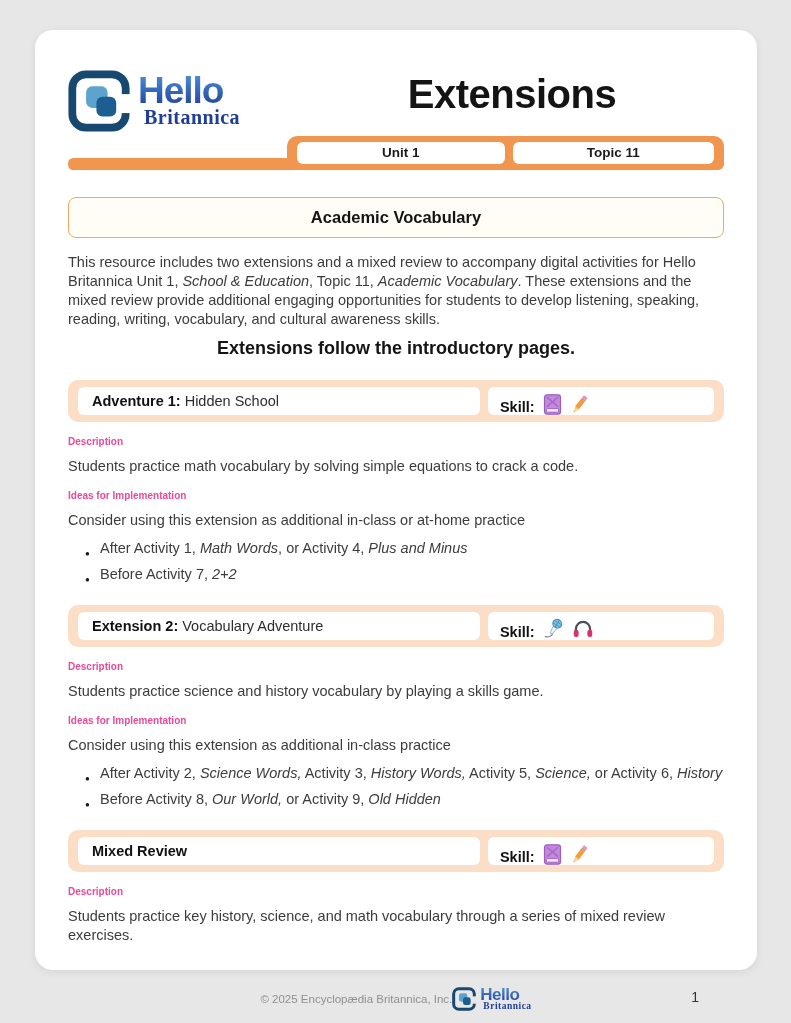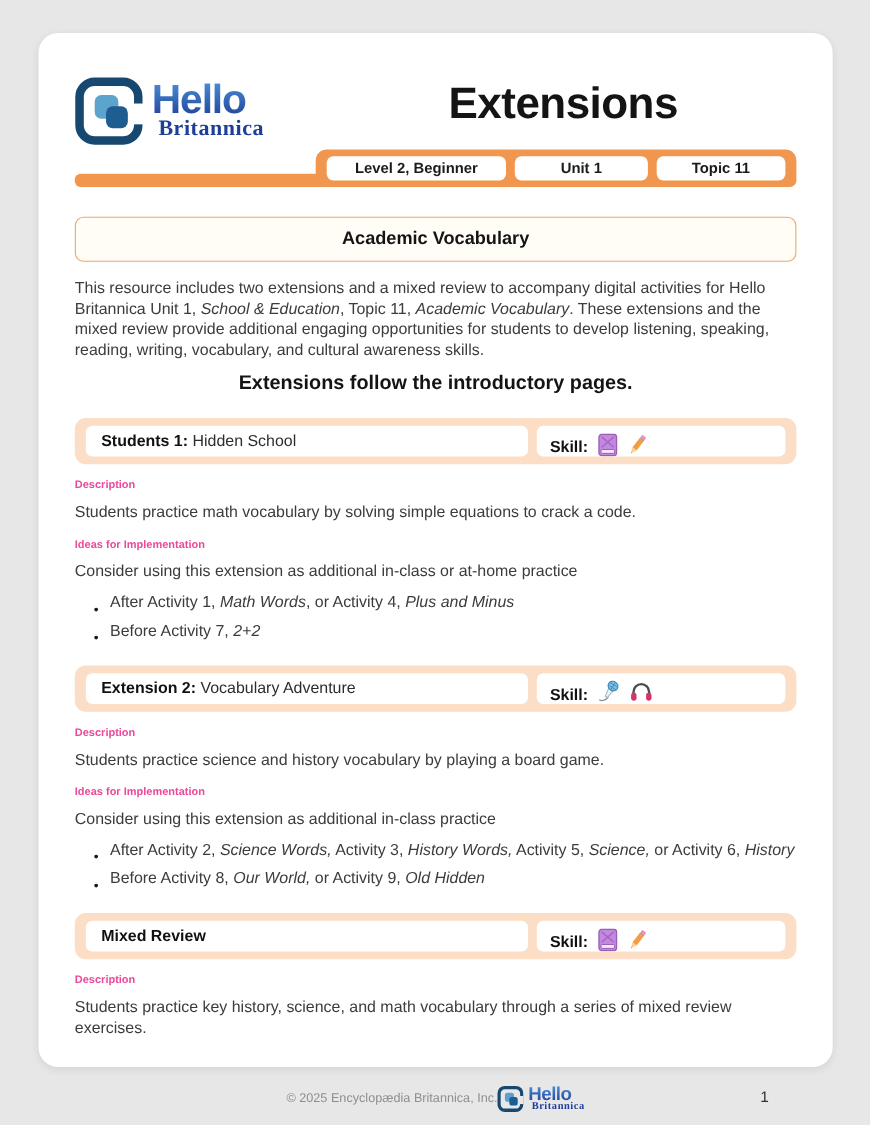--- a/index.html
+++ b/index.html
@@ -122,33 +122,32 @@
       </div>
     </div>
     <div class="page-title-wrap">
       <div class="page-title">Extensions</div>
     </div>
   </div>
 
   <div class="orange-bar">
     <div class="orange-strip"></div>
     <div class="badge-tab">
-      <div class="badge b0">Level 2, Beginner</div>
       <div class="badge b1">Unit 1</div>
       <div class="badge b2">Topic 11</div>
     </div>
   </div>
 
   <div class="topic-box">Academic Vocabulary</div>
 
   <p class="intro"><span>This resource includes two extensions and a mixed review to accompany digital activities for Hello Britannica Unit 1, </span><span class="it">School &amp; Education</span><span>, Topic 11, </span><span class="it">Academic Vocabulary</span><span>. These extensions and the mixed review provide additional engaging opportunities for students to develop listening, speaking, reading, writing, vocabulary, and cultural awareness skills.</span></p>
   <p class="intro-note">Extensions follow the introductory pages.</p>
 
   <div class="sec-bar">
-    <div class="sec-bar-left"><b>Students 1:</b><span> Hidden School</span></div>
+    <div class="sec-bar-left"><b>Adventure 1:</b><span> Hidden School</span></div>
     <div class="sec-bar-right">
       <span class="skill-label">Skill:</span>
       <span class="skill-icons">
   <svg width="19" height="21" viewBox="0 0 19 21">
     <rect x="1.5" y="0.8" width="16" height="19.4" rx="2.6" fill="#c289dd" stroke="#9a5eb8" stroke-width="1.2"></rect>
     <path d="M4 3.2 L15 12.6 M15 3.2 L4 12.6" stroke="#a766c9" stroke-width="1.4" fill="none"></path>
     <rect x="3.4" y="14.6" width="12.2" height="3.6" rx="1" fill="#f3e6f9" stroke="#9a5eb8" stroke-width="0.9"></rect>
   </svg>
 
   <svg width="21" height="21" viewBox="0 0 24 24">
@@ -188,21 +187,21 @@
 
   <svg width="22" height="20" viewBox="0 0 24 22">
     <path d="M4.2 14 v-3 a7.8 7.8 0 0 1 15.6 0 v3" stroke="#4a4f55" stroke-width="2.4" fill="none"></path>
     <rect x="1.8" y="11.8" width="5.4" height="8" rx="2.4" fill="#d6336c"></rect>
     <rect x="16.8" y="11.8" width="5.4" height="8" rx="2.4" fill="#d6336c"></rect>
   </svg>
 </span>
     </div>
   </div>
   <div class="sec-h">Description</div>
-  <p class="sec-p">Students practice science and history vocabulary by playing a board game.</p>
+  <p class="sec-p">Students practice science and history vocabulary by playing a skills game.</p>
   <div class="sec-h">Ideas for Implementation</div>
   <p class="sec-p">Consider using this extension as additional in-class practice</p>
   <ul class="bullets">
     <li><span>After Activity 2, </span><span class="it">Science Words,</span><span> Activity 3, </span><span class="it">History Words,</span><span> Activity 5, </span><span class="it">Science,</span><span> or Activity 6, </span><span class="it">History</span></li>
     <li><span>Before Activity 8, </span><span class="it">Our World,</span><span> or Activity 9, </span><span class="it">Old Hidden</span></li>
   </ul>
 
   <div class="sec-bar">
     <div class="sec-bar-left"><b>Mixed Review</b><span></span></div>
     <div class="sec-bar-right">

